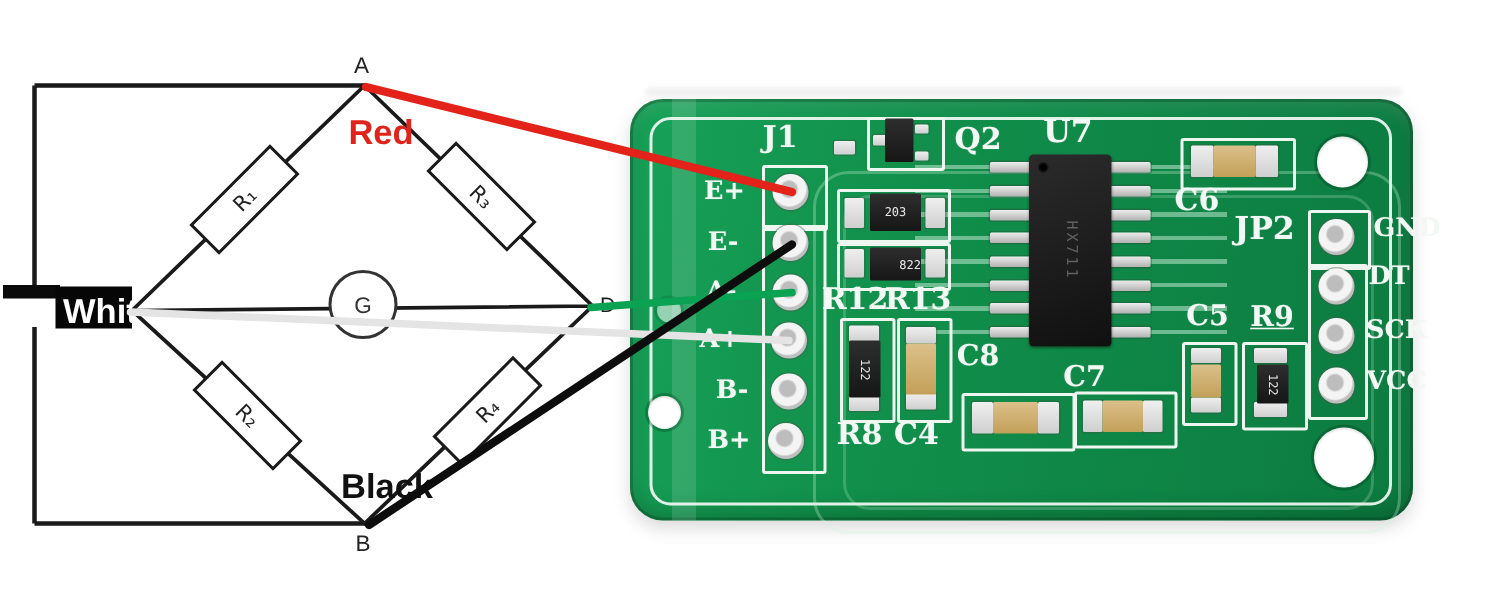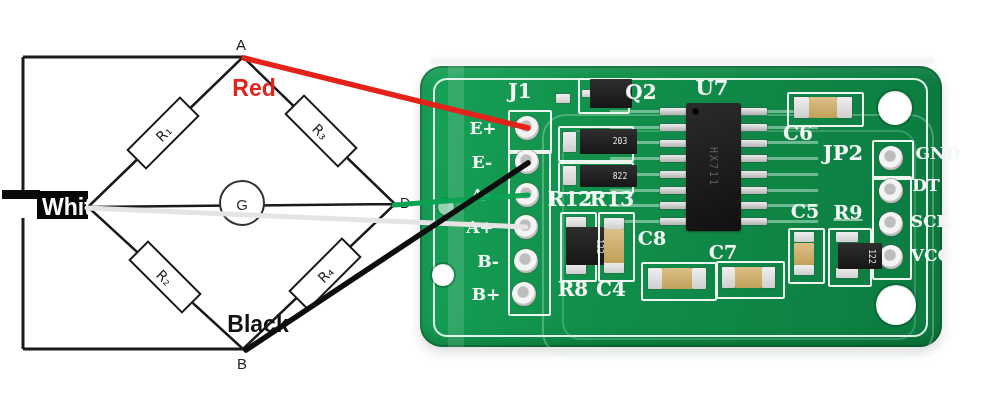--- a/index.html
+++ b/index.html
@@ -31,21 +31,21 @@
 
   .cbox{position:absolute;border:2px solid #eef6f0;border-radius:2px;}
   .pad{position:absolute;width:24px;height:24px;border-radius:50%;
        background:radial-gradient(circle at 46% 42%, #bdbdbd 0 26%, #f4f4f4 34% 58%, #c0c0c0 64% 80%, #dedede 84%);
        box-shadow:0 0 0 1px rgba(70,90,75,.45);}
   .smdpad{position:absolute;background:linear-gradient(#efefef,#cfcfcf);border-radius:1px;
        box-shadow:0 0 0 1px rgba(60,80,65,.35);}
   .tan{position:absolute;background:linear-gradient(#dcc08a,#c2a059);border-radius:1px;}
   .blk{position:absolute;background:linear-gradient(#2e2e2e,#161616);border-radius:1px;
        color:#e8e8e8;font-size:8px;font-family:"DejaVu Sans Mono",monospace;
-       display:flex;align-items:center;justify-content:center;overflow:hidden;padding-left:23px;}
+       display:flex;align-items:center;justify-content:center;overflow:hidden;}
   .vcode{transform:rotate(90deg);display:block;}
   .icbody{position:absolute;left:266px;top:37px;width:55px;height:128px;border-radius:3px;
        background:linear-gradient(160deg,#2b2b2b,#101010);box-shadow:0 1px 2px rgba(0,0,0,.4);}
   .icdot{position:absolute;left:6px;top:5px;width:7px;height:7px;border-radius:50%;background:#000;
        box-shadow:inset 0 0 2px #3a3a3a;}
   .icmark{position:absolute;left:50%;top:50%;transform:translate(-50%,-50%);
        writing-mode:vertical-rl;color:#606060;font-size:10px;letter-spacing:2px;
        font-family:"DejaVu Sans Mono",monospace;}
   .icpin{position:absolute;width:27px;height:7px;background:linear-gradient(#ececec,#b2b2b2);
        box-shadow:0 0 0 1px rgba(50,70,55,.35);border-radius:1px;}
@@ -133,21 +133,21 @@
     <div class="slabel f17" style="left:60px;top:161px;">A+</div>
     <div class="slabel f17" style="left:68px;top:195px;">B-</div>
     <div class="slabel f17" style="left:66px;top:228px;">B+</div>
 
     <div class="smdpad" style="left:136px;top:28px;width:14px;height:9px;"></div>
     <div class="cbox" style="left:158px;top:12px;width:48px;height:32px;"></div>
     <div class="smdpad" style="left:162px;top:24px;width:9px;height:7px;"></div>
     <div class="smdpad" style="left:190px;top:17px;width:9px;height:6px;"></div>
     <div class="smdpad" style="left:190px;top:35px;width:9px;height:6px;"></div>
     <div class="blk" style="left:170px;top:13px;width:19px;height:29px;"></div>
-    <div class="slabel f20" style="left:221px;top:26px;">Q2</div>
+    <div class="slabel f20" style="left:232px;top:26px;">Q2</div>
 
     <div class="slabel f21" style="left:292px;top:21px;">U7</div>
     <div class="icpin" style="left:240px;top:42px;"></div>
     <div class="icpin" style="left:240px;top:58px;"></div>
     <div class="icpin" style="left:240px;top:74px;"></div>
     <div class="icpin" style="left:240px;top:89px;"></div>
     <div class="icpin" style="left:240px;top:105px;"></div>
     <div class="icpin" style="left:240px;top:121px;"></div>
     <div class="icpin" style="left:240px;top:136px;"></div>
     <div class="icpin" style="left:240px;top:152px;"></div>
@@ -184,21 +184,21 @@
 
     <div class="cbox" style="left:138px;top:60px;width:72px;height:32px;"></div>
     <div class="smdpad" style="left:143px;top:66px;width:13px;height:20px;"></div>
     <div class="smdpad" style="left:197px;top:66px;width:13px;height:20px;"></div>
     <div class="blk" style="left:160px;top:63px;width:34px;height:25px;">
       <span>203</span>
     </div>
     <div class="cbox" style="left:138px;top:96px;width:72px;height:28px;"></div>
     <div class="smdpad" style="left:143px;top:100px;width:13px;height:19px;"></div>
     <div class="smdpad" style="left:197px;top:100px;width:13px;height:19px;"></div>
-    <div class="blk" style="left:160px;top:99px;width:34px;height:22px;">
+    <div class="blk" style="left:160px;top:99px;width:34px;height:22px;justify-content:flex-end;">
       <span>822</span>
     </div>
     <div class="slabel f20" style="left:150px;top:133px;">R12</div>
     <div class="slabel f20" style="left:192px;top:133px;">R13</div>
 
     <div class="cbox" style="left:140px;top:146px;width:33px;height:66px;"></div>
     <div class="smdpad" style="left:146px;top:151px;width:20px;height:11px;"></div>
     <div class="smdpad" style="left:146px;top:197px;width:20px;height:11px;"></div>
     <div class="blk" style="left:146px;top:161px;width:21px;height:38px;">
       <span class="vcode">122</span>

